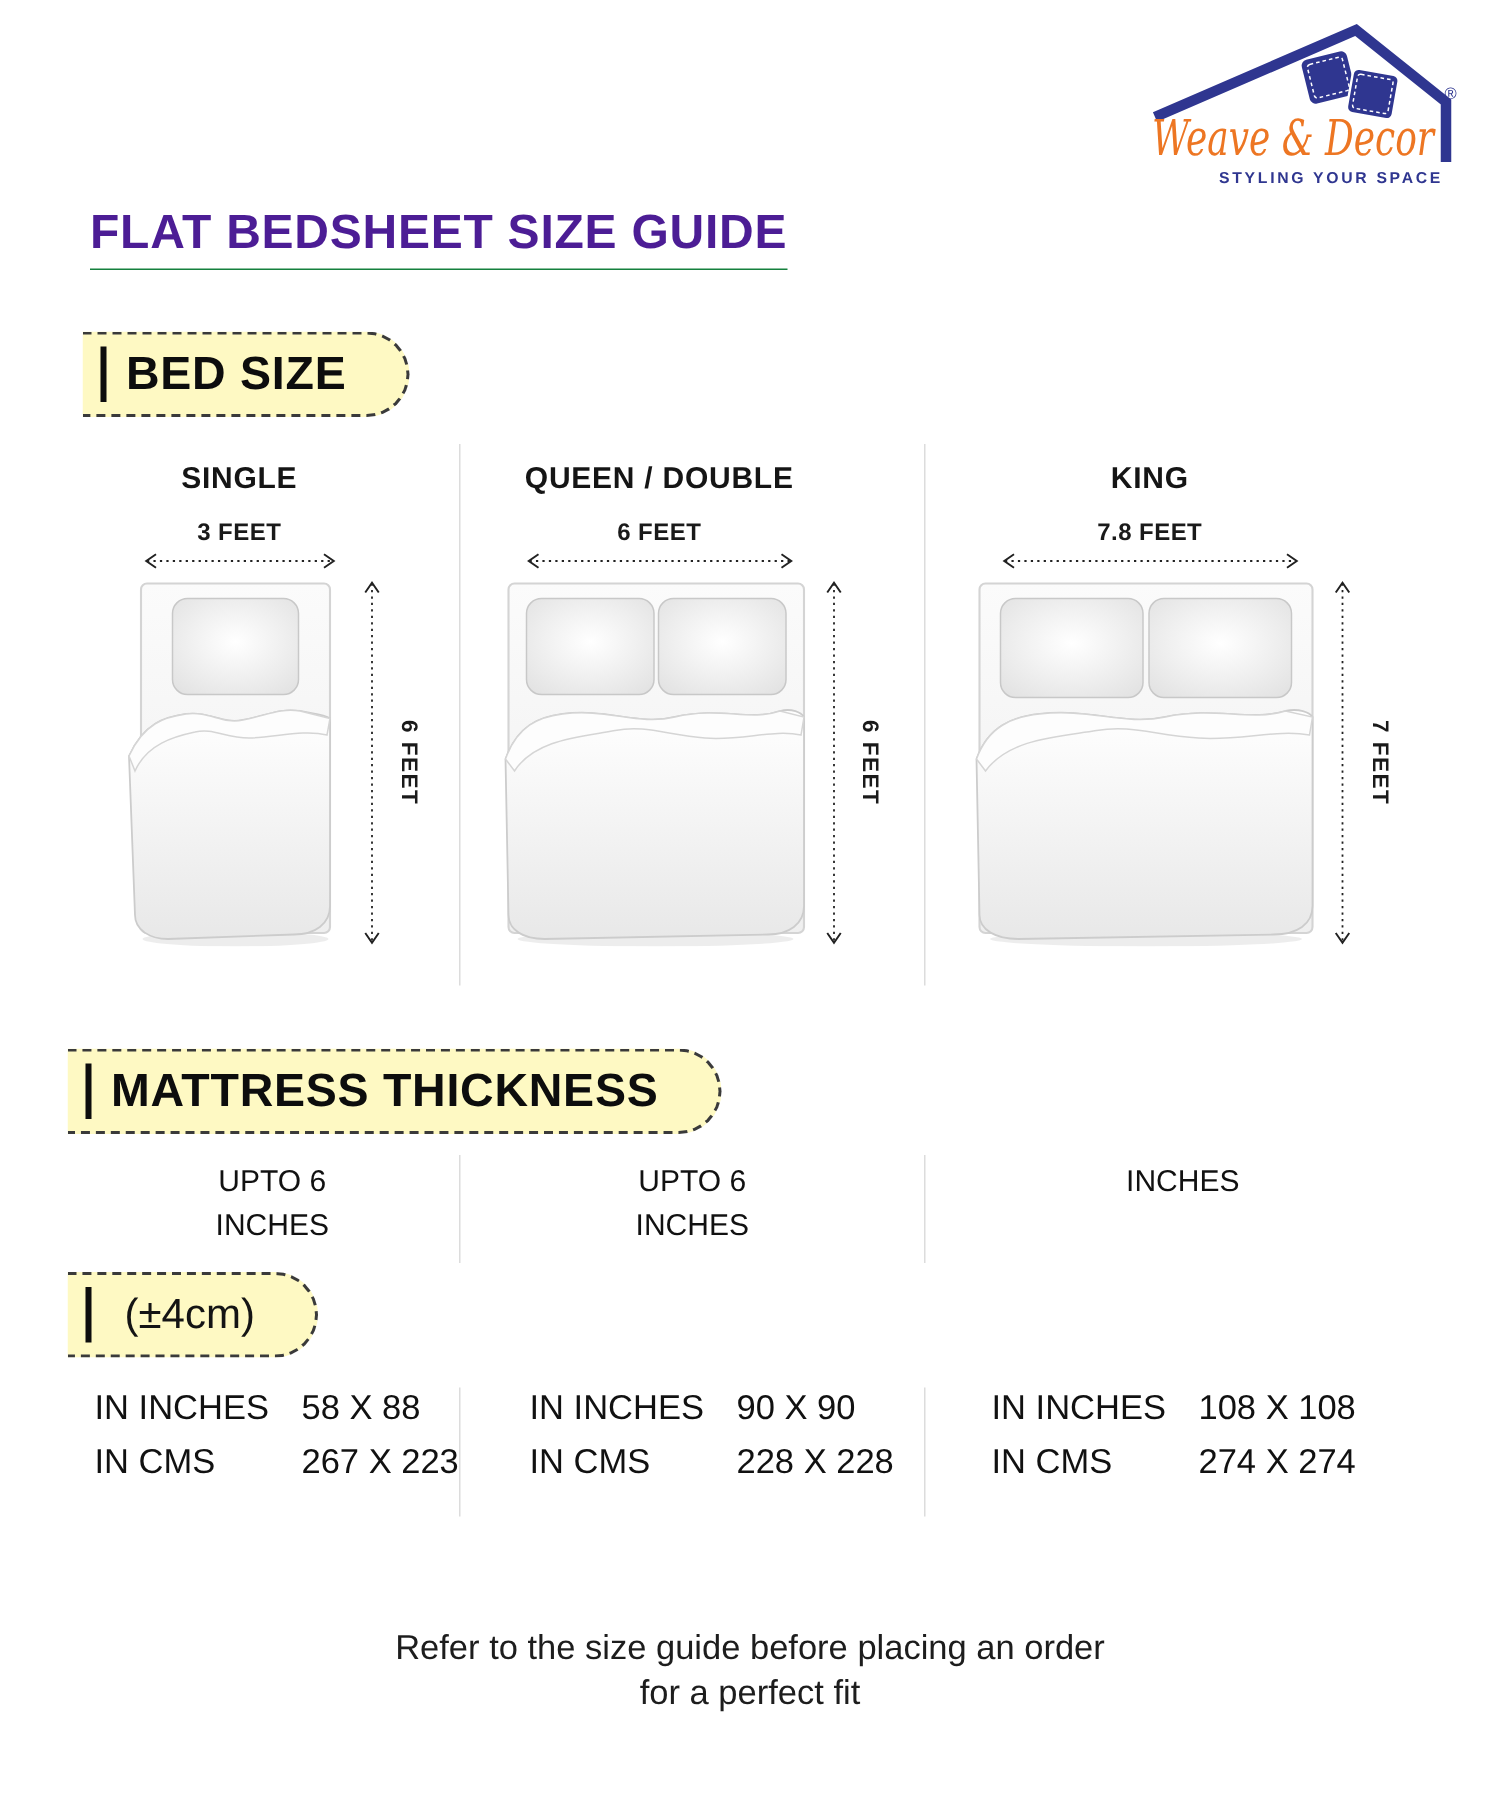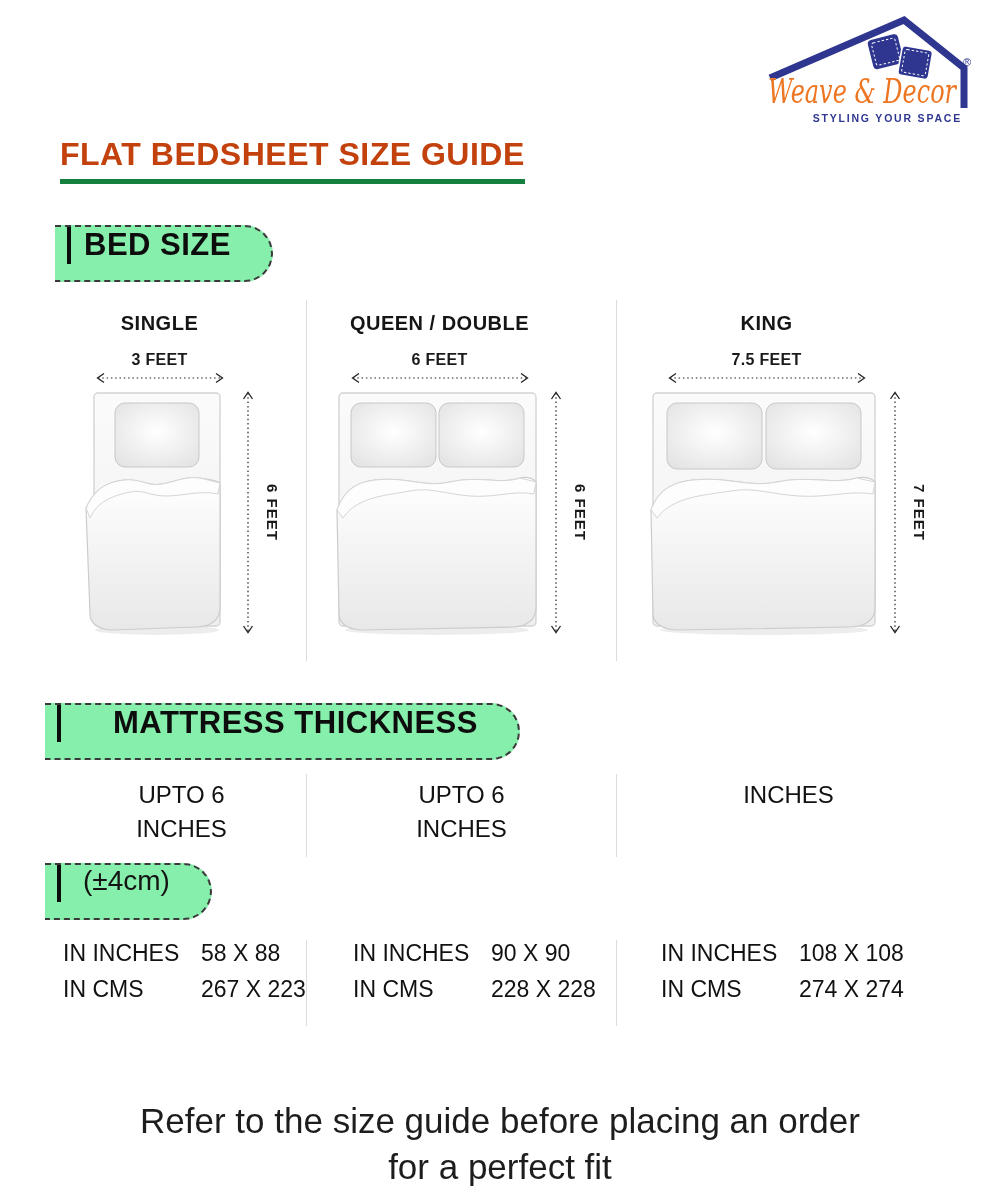--- a/index.html
+++ b/index.html
@@ -7,62 +7,62 @@
     width:1000px;height:1200px;position:relative;overflow:hidden;
     background:#ffffff;color:#111;
     font-family:"Liberation Sans", sans-serif;
     -webkit-font-smoothing:antialiased;
   }
   
   .logo{position:absolute;top:10px;right:26px;width:218px;height:122px;}
   
   .title{
     display:inline-block;margin:138px 0 0 60px;
-    font-size:32px;font-weight:800;letter-spacing:.5px;color:#c2410c;
-    border-bottom:5px solid #15803d;padding-bottom:7px;line-height:1.05;
+    font-size:32px;font-weight:800;letter-spacing:.5px;color:#4c1d95;
+    border-bottom:1px solid #15803d;padding-bottom:7px;line-height:1.05;
   }
   
   .pill{
-    display:flex;width:max-content;box-sizing:border-box;
+    display:flex;align-items:center;width:max-content;box-sizing:border-box;
     border:2px dashed #3a3a3a;border-left:none;border-radius:0 30px 30px 0;
-    height:57px;padding:0 40px 0 12px;background:#86efac;
+    height:57px;padding:0 40px 0 12px;background:#fef9c3;
   }
   .pill .bar{width:4px;height:37px;background:#0d0d0d;margin-right:13px;flex:none;}
   .pill .label{font-size:31px;font-weight:800;letter-spacing:.5px;color:#0d0d0d;white-space:nowrap;}
   .pill .tol{font-size:28px;font-weight:400;margin-left:9px;color:#141414;letter-spacing:0;}
   .pill-bedsize{margin:41px 0 0 55px;}
-  .pill-mattress{margin:42px 0 0 45px;gap:39px;}
+  .pill-mattress{margin:42px 0 0 45px;}
   .pill-bedsheet{margin:6px 0 0 45px;}
   
   .grid{display:grid;grid-template-columns:250px 310px 343px;margin-left:57px;}
   .cell{box-sizing:border-box;}
   .div-r{border-right:1px solid #dcdcdc;}
   
   .grid-beds{margin-top:18px;}
   .bedcol{display:flex;flex-direction:column;padding:12px 0 26px 0;}
   .top-block{width:100%;box-sizing:border-box;padding-right:44px;display:flex;flex-direction:column;align-items:center;}
   .bed-name{font-size:20px;font-weight:800;letter-spacing:.5px;color:#151515;margin-bottom:16px;white-space:nowrap;}
   .feet-top{font-size:16px;font-weight:600;color:#1a1a1a;margin-bottom:3px;letter-spacing:.3px;}
   .bed-row{display:flex;justify-content:center;align-items:flex-start;gap:10px;margin-top:6px;}
   .v-label{
     writing-mode:vertical-rl;font-size:15px;font-weight:600;letter-spacing:1px;color:#1a1a1a;
     height:245px;display:flex;align-items:center;justify-content:center;
   }
   
   .grid-thick{margin-top:14px;}
-  .thick-cell{padding:4px 0 10px 0;text-align:center;font-size:24px;font-weight:500;line-height:1.45;color:#111;}
+  .thick-cell{padding:4px 0 10px 0;text-align:center;font-size:20px;font-weight:500;line-height:1.45;color:#111;}
   
   .grid-sizes{margin-top:20px;}
   .sizes-cell{padding-bottom:14px;}
   .p1{padding-left:6px;} .p2{padding-left:46px;} .p3{padding-left:44px;}
   .size-row{display:flex;margin-bottom:9px;font-size:23px;font-weight:500;color:#111;}
   .size-label{width:138px;flex:none;}
   .size-value{white-space:nowrap;}
   
-  .footer{margin-top:72px;text-align:center;font-size:35px;font-weight:300;color:#1d1d1d;line-height:1.32;}
+  .footer{margin-top:72px;text-align:center;font-size:23px;font-weight:300;color:#1d1d1d;line-height:1.32;}
 </style>
 </head>
 <body>
 
 
 
 
 <div class="logo">
   <svg width="218" height="122" viewBox="0 0 218 122">
     <defs></defs>
@@ -179,21 +179,21 @@
         <path d="M1.5,9 L6,2.5 L10.5,9" fill="none" stroke="#222" stroke-width="1.3"></path>
         <path d="M1.5,236 L6,242.5 L10.5,236" fill="none" stroke="#222" stroke-width="1.3"></path>
       </svg>
       <div class="v-label">6 FEET</div>
     </div>
   </div>
 
   <div class="cell bedcol">
     <div class="top-block">
       <div class="bed-name">KING</div>
-      <div class="feet-top">7.5 FEET</div>
+      <div class="feet-top">7.8 FEET</div>
       <svg width="200" height="12">
         <path d="M3,6 H197" stroke="#222" stroke-width="1.2" stroke-dasharray="1.5 2.8" fill="none"></path>
         <path d="M9,1.5 L2.5,6 L9,10.5" fill="none" stroke="#222" stroke-width="1.3"></path>
         <path d="M191,1.5 L197.5,6 L191,10.5" fill="none" stroke="#222" stroke-width="1.3"></path>
       </svg>
     </div>
     <div class="bed-row">
       <svg width="230" height="245" viewBox="0 0 230 245">
         <defs>
           <linearGradient id="mg-k" x1="0" y1="0" x2="0" y2="1">

